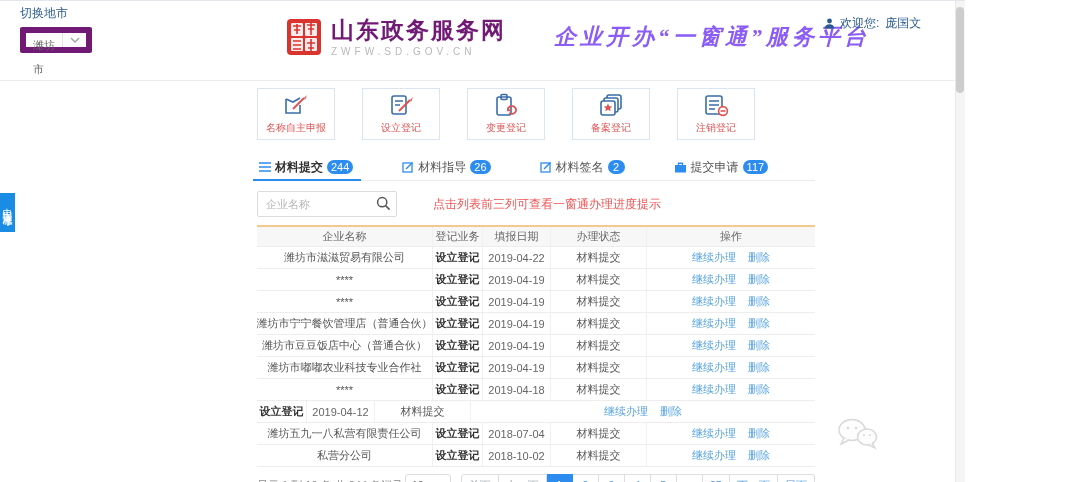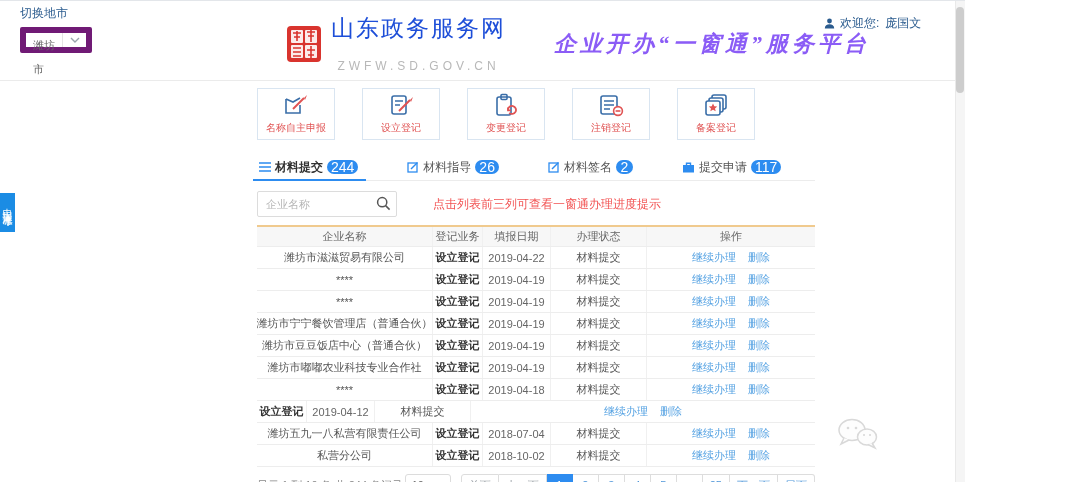--- a/index.html
+++ b/index.html
@@ -11,22 +11,22 @@
   .topbar { position:absolute; left:20px; top:4px; }
   .switch-city-label { font-size:12px; color:#2a5b8e; margin-bottom:5px; }
   .city-select { display:flex; width:72px; height:26px; background:#fff; border:6px solid #701a75; border-radius:2px; cursor:pointer; }
   .city-select .val { flex:1; font-size:11px; color:#666; line-height:24px; padding-left:7px; }
   .city-select .arrow { width:24px; border-left:1px solid #e4e4e4; display:flex; align-items:center; justify-content:center; color:#9aa4ad; }
 
   
   .header-center { position:absolute; left:285px; top:14px; display:flex; align-items:center; }
   .seal { width:38px; height:44px; flex:0 0 auto; }
   .site-title-block { margin-left:8px; }
-  .site-title { font-size:23px; font-weight:normal; color:#1d4ed8; letter-spacing:2px; line-height:26px; }
-  .site-domain { font-size:12px; color:#b8b8b8; letter-spacing:4px; margin-top:18px;text-align:center; }
+  .site-title { font-size:23px; font-weight:bold; color:#701a75; letter-spacing:2px; line-height:26px; }
+  .site-domain { font-size:10px; color:#b8b8b8; letter-spacing:4px; margin-top:3px; }
   .slogan { margin-left:48px; font-family:"Liberation Serif","DejaVu Serif",serif; font-style:italic; font-weight:bold; font-size:22px; color:#8b5cf6; letter-spacing:4px; white-space:nowrap; }
   .welcome { position:absolute; left:824px; top:14px; display:flex; align-items:center; font-size:12px; color:#2a5b8e; }
   .welcome .name { margin-left:6px; }
   .welcome svg { margin-right:5px; }
   .header-divider { position:absolute; left:0; top:79px; width:1080px; height:1px; background:#ebebeb; }
 
   
   .side-tab { position:absolute; left:0; top:192px; width:15px; padding:7px 0 6px 0; background:#1b8ce4; color:#fff; display:flex; flex-direction:column; align-items:center; cursor:pointer; }
   .side-tab .vtext { writing-mode:vertical-lr; text-orientation:upright; font-size:10px; letter-spacing:3px; line-height:15px; }
   .side-tab svg { margin-top:4px; }
@@ -37,21 +37,21 @@
   .quick-actions { display:flex; gap:27px; }
   .action-card { width:78px; height:52px; background:#fff; border:1px solid #d9e5f1; display:flex; flex-direction:column; align-items:center; justify-content:center; cursor:pointer; }
   .action-card svg { display:block; }
   .action-label { font-size:10px; color:#e05353; margin-top:4px; white-space:nowrap; }
 
   .tabs { display:flex; gap:43px; margin-top:14px; border-bottom:1px solid #ececec; height:27px; }
   .tab { display:flex; align-items:center; gap:4px; font-size:12px; color:#555; cursor:pointer; padding:0 4px 0 2px; position:relative; }
   .tab svg { flex:0 0 auto; }
   .tab.active { color:#333; font-weight:bold; }
   .tab.active::after { content:""; position:absolute; left:-4px; right:-4px; bottom:-1px; height:2px; background:#2d8cf0; }
-  .badge { min-width:17px; height:14px; padding:0 4px; border-radius:8px; background:#2d8cf0; color:#fff; font-size:14px; font-weight:normal; line-height:14px; text-align:center; }
+  .badge { min-width:17px; height:14px; padding:0 4px; border-radius:8px; background:#2d8cf0; color:#fff; font-size:11px; font-weight:normal; line-height:14px; text-align:center; }
 
   .search-row { display:flex; align-items:center; margin-top:10px; height:26px; }
   .search-wrap { position:relative; width:140px; height:26px; }
   .search-input { width:140px; height:26px; border:1px solid #dcdcdc; border-radius:2px; font-size:11px; color:#555; padding:0 26px 0 8px; outline:none; background:#fff; }
   .search-input::placeholder { color:#b5b5b5; }
   .search-icon { position:absolute; right:6px; top:5px; cursor:pointer; }
   .hint { margin-left:36px; font-size:12px; color:#f25252; }
 
   
   .table { margin-top:8px; width:558px; border-top:2px solid #f0ca8e; font-size:11px; }
@@ -169,35 +169,35 @@
         <svg width="26" height="24" viewBox="0 0 26 24">
           <rect x="4" y="4" width="14" height="18" rx="2" fill="none" stroke="#3a6ea8" stroke-width="1.6"></rect>
           <rect x="8" y="1.5" width="6" height="5" rx="1" fill="none" stroke="#3a6ea8" stroke-width="1.6"></rect>
           <path d="M15 17 a4 4 0 1 1 1.2 2.8" fill="none" stroke="#e05353" stroke-width="1.8"></path>
           <path d="M15 14.4 L15 17.4 L18 17.4" fill="none" stroke="#e05353" stroke-width="1.8"></path>
         </svg>
         <div class="action-label">变更登记</div>
       </div>
       <div class="action-card">
         <svg width="26" height="24" viewBox="0 0 26 24">
+          <rect x="9" y="2" width="14" height="14" rx="2" fill="none" stroke="#3a6ea8" stroke-width="1.6"></rect>
+          <rect x="6" y="5" width="14" height="14" rx="2" fill="#fff" stroke="#3a6ea8" stroke-width="1.6"></rect>
+          <rect x="3" y="8" width="14" height="14" rx="2" fill="#fff" stroke="#3a6ea8" stroke-width="1.6"></rect>
+          <polygon points="10,10.5 11.3,13.3 14.2,13.5 12,15.4 12.7,18.2 10,16.7 7.3,18.2 8,15.4 5.8,13.5 8.7,13.3" fill="#e05353"></polygon>
+        </svg>
+        <div class="action-label">备案登记</div>
+      </div>
+      <div class="action-card">
+        <svg width="26" height="24" viewBox="0 0 26 24">
           <rect x="3" y="3" width="16" height="18" rx="2" fill="none" stroke="#3a6ea8" stroke-width="1.6"></rect>
           <path d="M6 8 h10 M6 12 h10 M6 16 h6" stroke="#3a6ea8" stroke-width="1.4"></path>
           <circle cx="20" cy="18" r="4.4" fill="#fff" stroke="#e05353" stroke-width="1.6"></circle>
           <path d="M17.6 18 h4.8" stroke="#e05353" stroke-width="1.6"></path>
         </svg>
         <div class="action-label">注销登记</div>
-      </div>
-      <div class="action-card">
-        <svg width="26" height="24" viewBox="0 0 26 24">
-          <rect x="9" y="2" width="14" height="14" rx="2" fill="none" stroke="#3a6ea8" stroke-width="1.6"></rect>
-          <rect x="6" y="5" width="14" height="14" rx="2" fill="#fff" stroke="#3a6ea8" stroke-width="1.6"></rect>
-          <rect x="3" y="8" width="14" height="14" rx="2" fill="#fff" stroke="#3a6ea8" stroke-width="1.6"></rect>
-          <polygon points="10,10.5 11.3,13.3 14.2,13.5 12,15.4 12.7,18.2 10,16.7 7.3,18.2 8,15.4 5.8,13.5 8.7,13.3" fill="#e05353"></polygon>
-        </svg>
-        <div class="action-label">备案登记</div>
       </div>
     </div>
 
     <div class="tabs">
       <div class="tab active">
         <svg width="12" height="10" viewBox="0 0 12 10">
             <path d="M0 1 h12 M0 5 h12 M0 9 h12" stroke="#2d8cf0" stroke-width="1.6"></path>
           </svg>
         <span>材料提交</span>
         <span class="badge">244</span>

